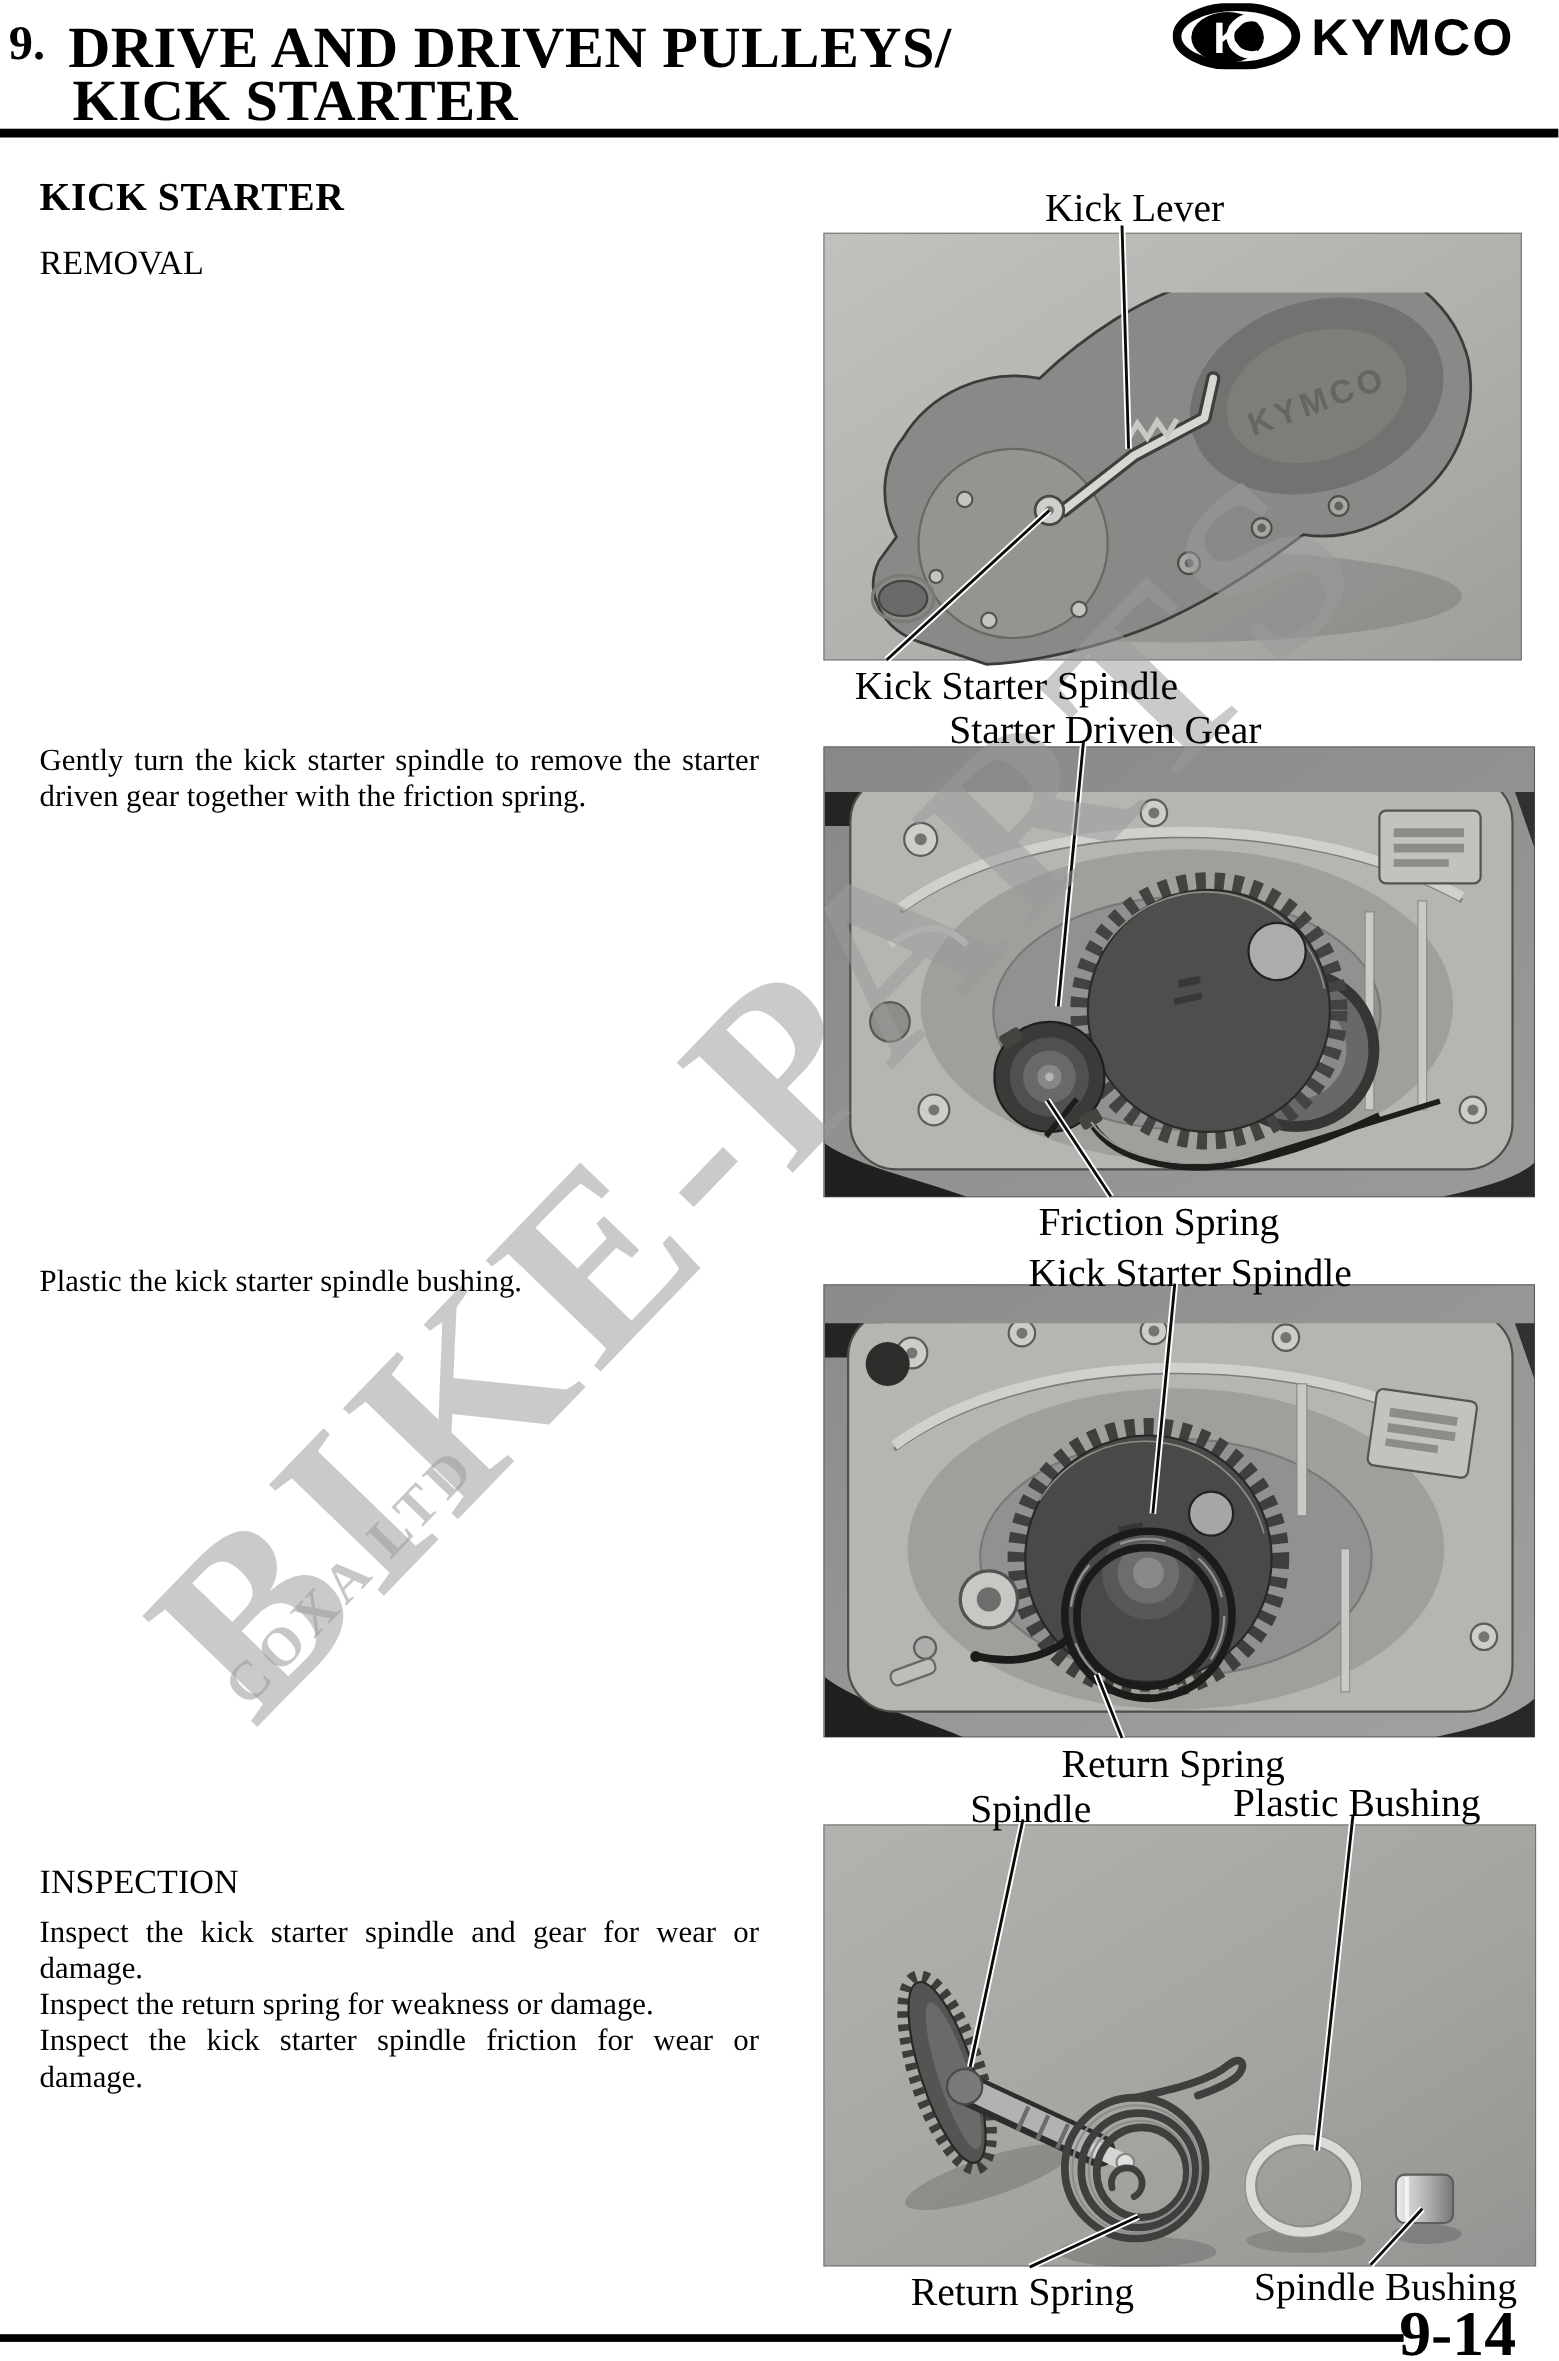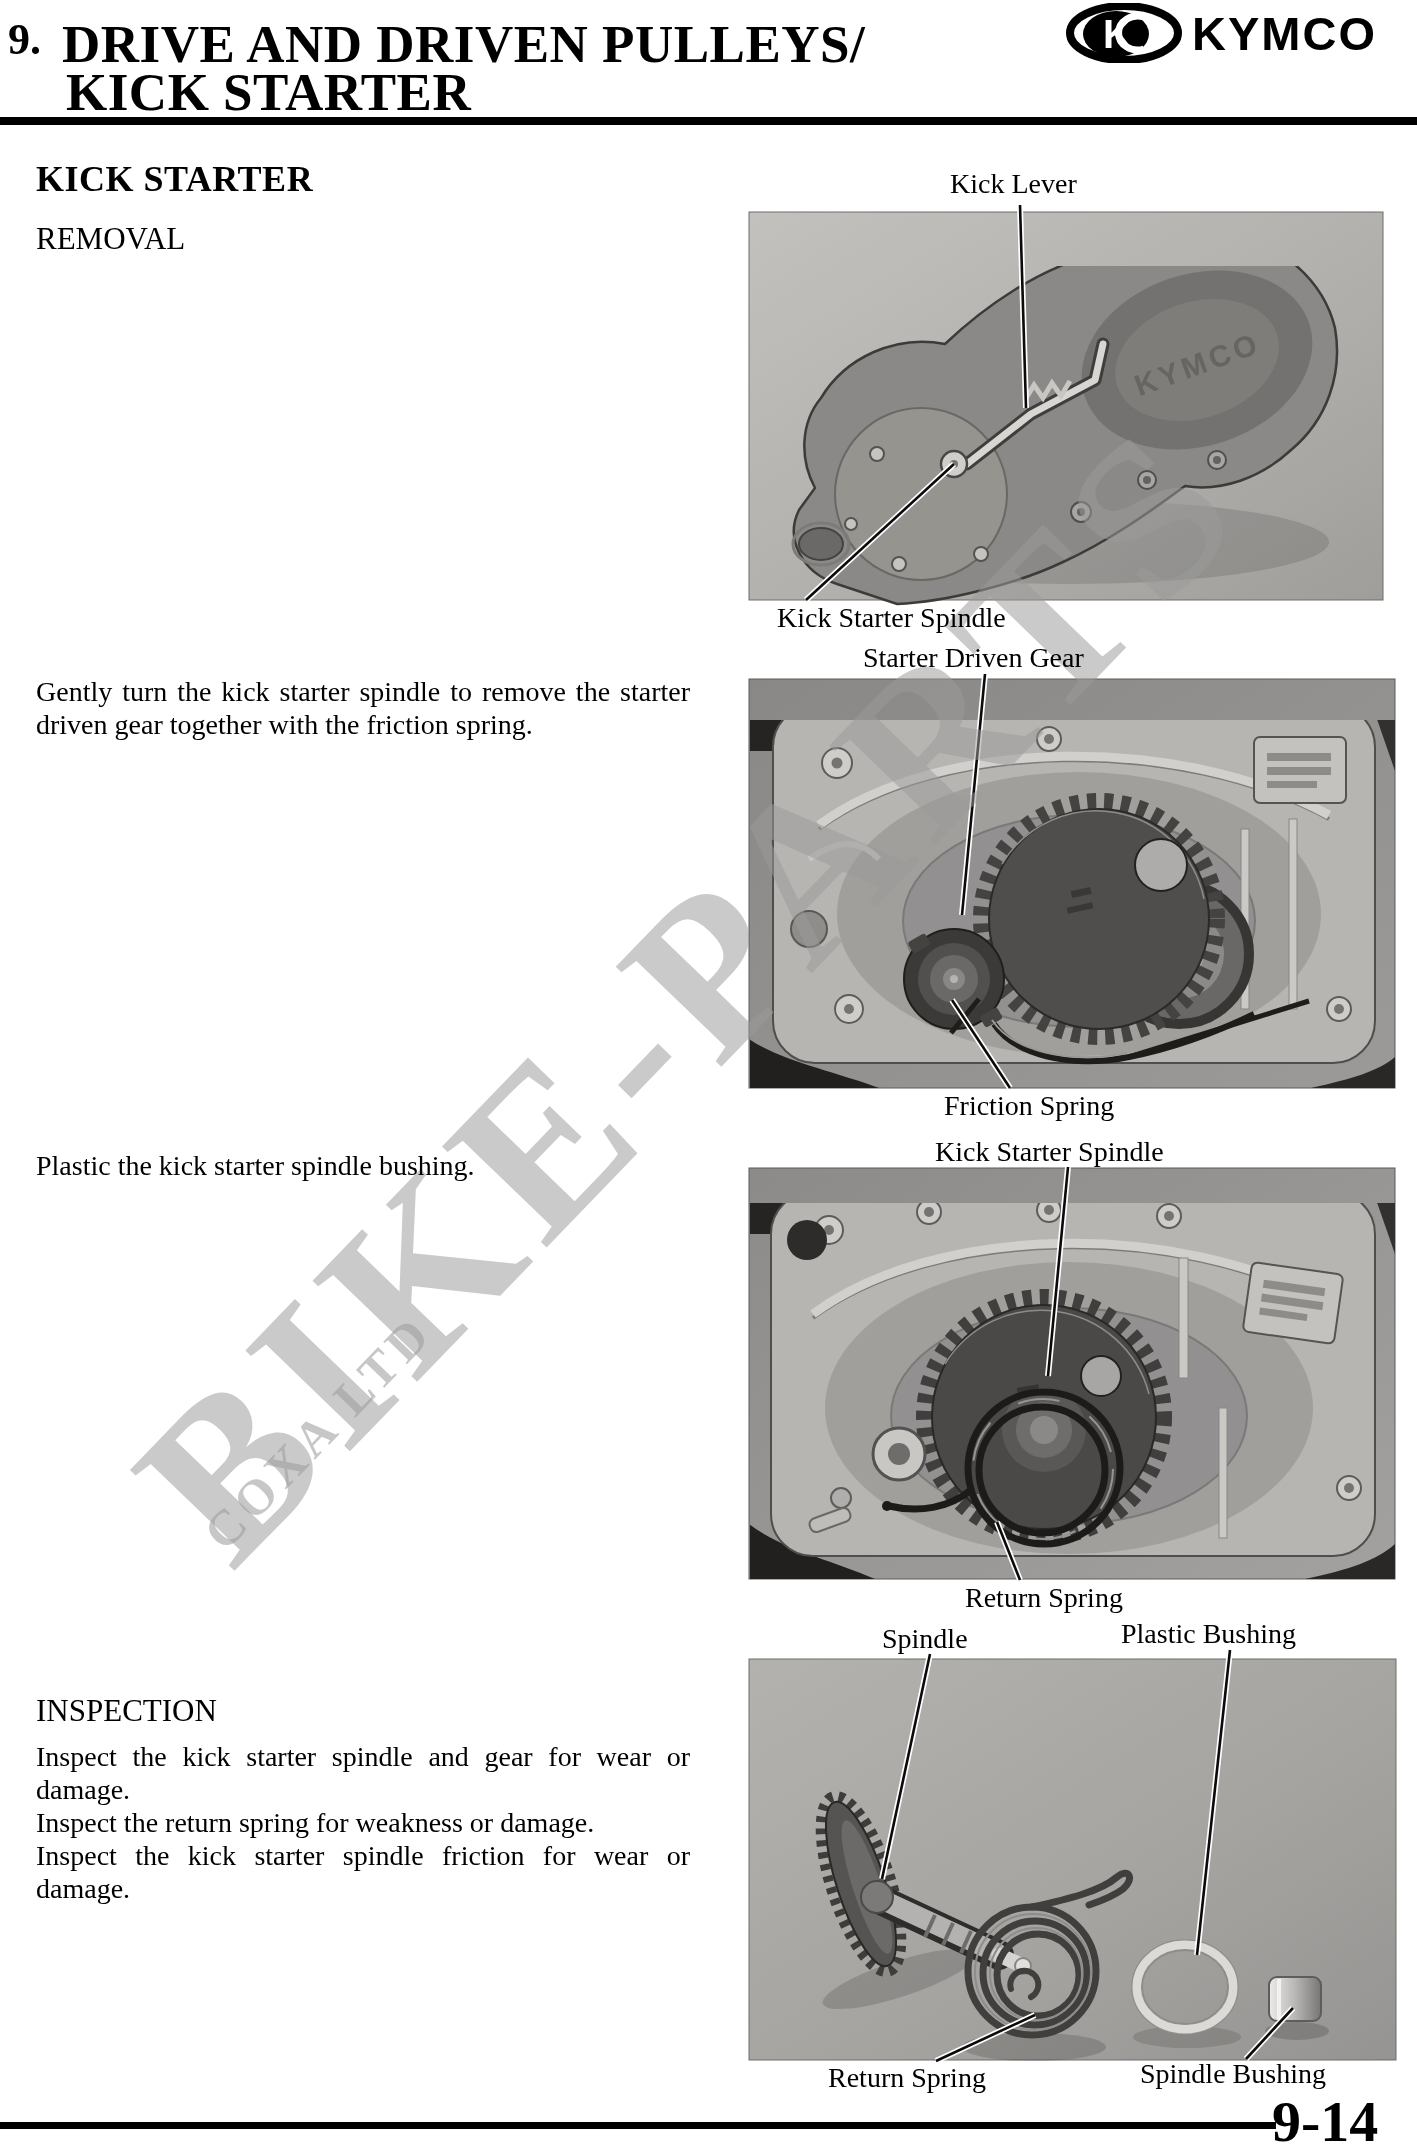--- a/index.html
+++ b/index.html
@@ -10,21 +10,21 @@
   .sans{font-family:"Liberation Sans","DejaVu Sans",sans-serif;}
   .hdr-num{font-size:44px;font-weight:bold;}
   .hdr-title{font-size:53px;font-weight:bold;letter-spacing:.5px;white-space:nowrap;}
   .brand{font-size:47px;font-weight:bold;letter-spacing:2px;}
   .model{font-size:37px;font-weight:bold;letter-spacing:1px;}
   .rule{background:#000;}
   .h1{font-size:36px;font-weight:bold;letter-spacing:.5px;}
   .h2{font-size:31px;font-weight:normal;}
   .col{width:654px;font-size:28px;line-height:33px;}
   .jline{text-align:justify;}
-  .figlabel{font-size:28px;white-space:nowrap;}
+  .figlabel{font-size:36px;white-space:nowrap;}
   .pagenum{font-size:58px;font-weight:bold;}
   .wm-big{font-size:222px;font-weight:bold;letter-spacing:14px;white-space:nowrap;
           color:#9b9b9b;opacity:.52;transform:translate(-50%,-50%) rotate(-46deg);}
   .wm-small{font-size:50px;font-weight:bold;letter-spacing:6px;white-space:nowrap;
           color:#9b9b9b;opacity:.55;transform:translate(-50%,-50%) rotate(-46deg);}
   svg{display:block;}
 </style>
 </head>
 <body>
 

